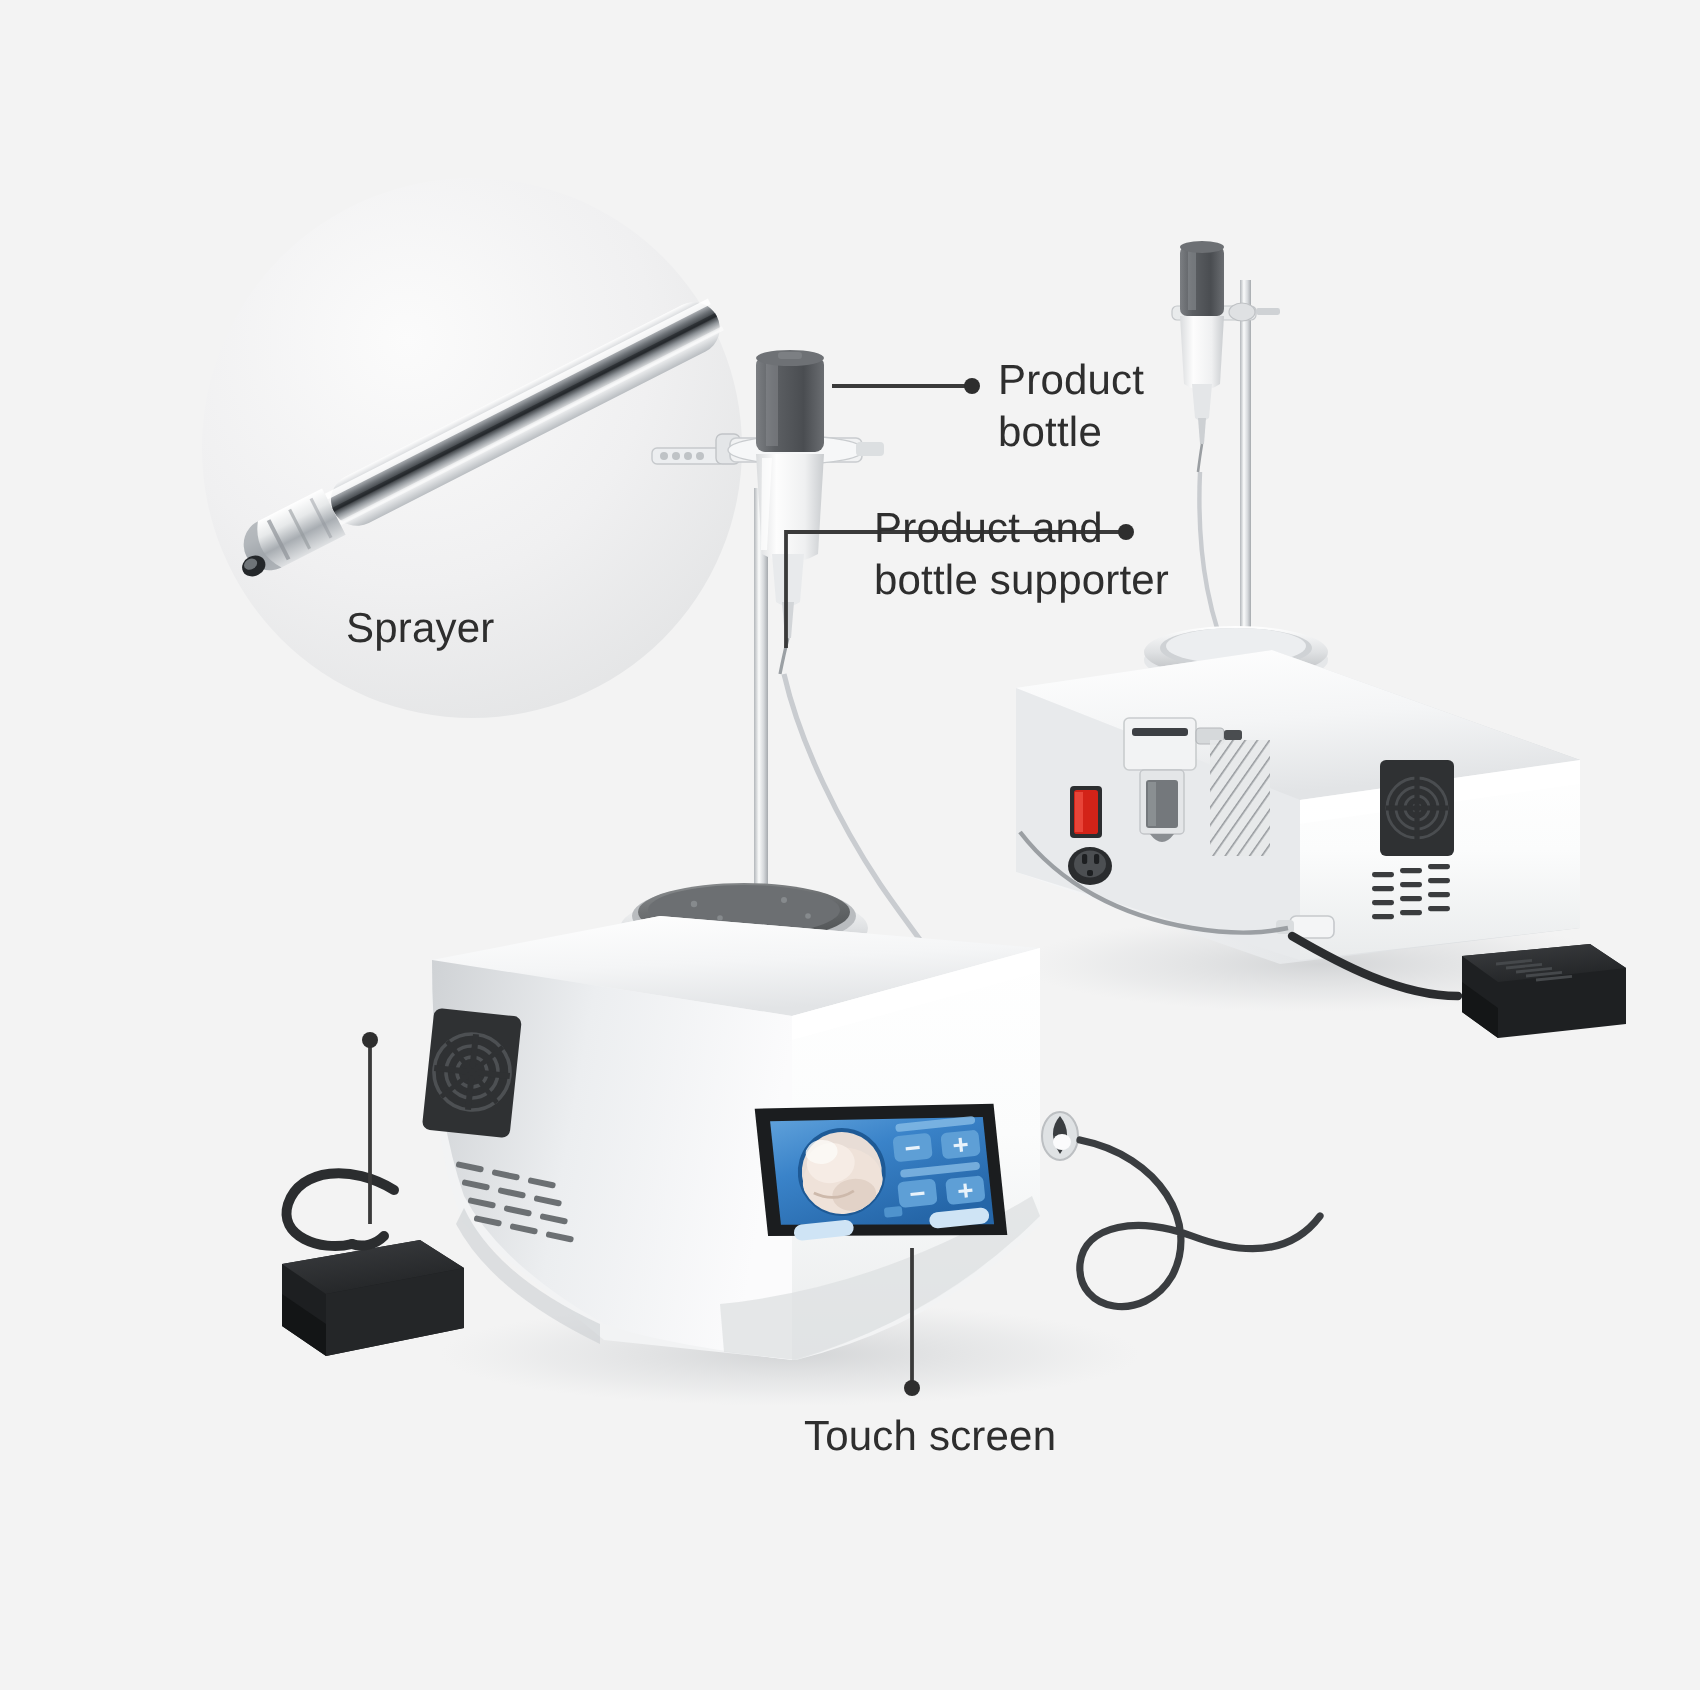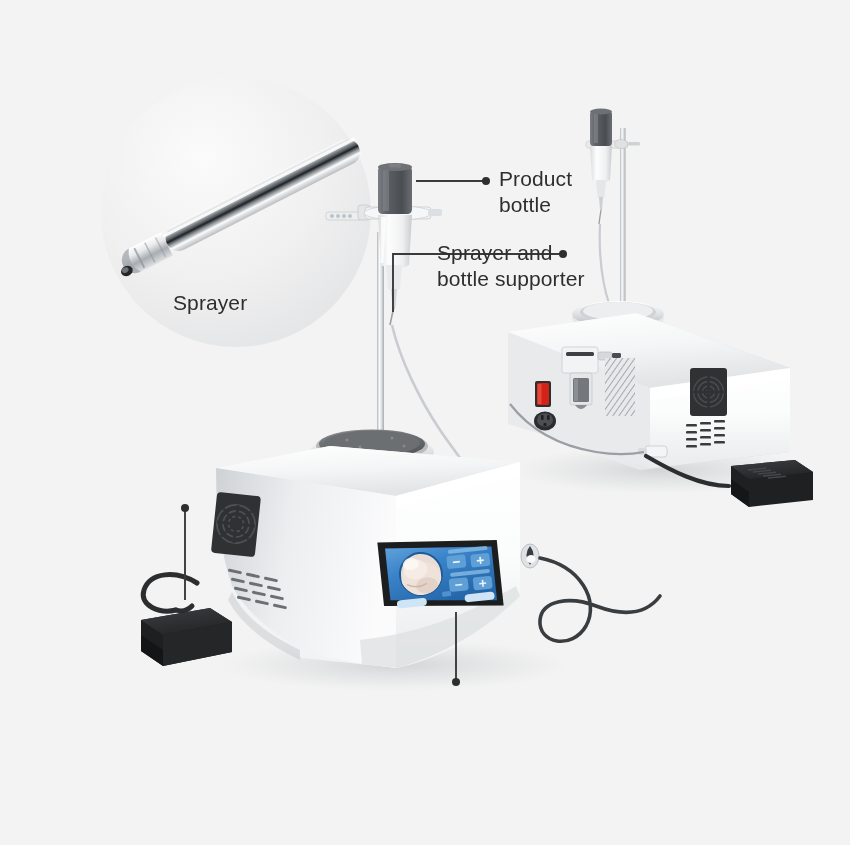--- a/index.html
+++ b/index.html
@@ -9,21 +9,21 @@
   body {
     width: 850px;
     height: 845px;
     background: #f3f3f3;
     font-family: "Liberation Sans", sans-serif;
     overflow: hidden;
     position: relative;
   }
   #stage {
     position: absolute;
-    left: 0; top: 0;
+    left: 0; top: 12px;
     width: 850px;
     height: 643px;
   }
   #stage > svg {
     position: absolute;
     left: 0; top: 0;
   }
   .lbl {
     position: absolute;
     font-family: "Liberation Sans", sans-serif;
@@ -407,17 +407,18 @@
       <line x1="185" y1="508" x2="185" y2="600"></line>
       <circle cx="185" cy="508" r="4" fill="#2e2e2e" stroke="none"></circle>
 
       <line x1="456" y1="612" x2="456" y2="682"></line>
       <circle cx="456" cy="682" r="4" fill="#2e2e2e" stroke="none"></circle>
     </g>
   </svg>
 
   <div class="lbl" id="lbl-product-bottle">Product
 bottle</div>
-  <div class="lbl" id="lbl-sprayer-support">Sprayer and
+  <div class="lbl" id="lbl-sprayer-support">Product and
 bottle supporter</div>
+  <div class="lbl" id="lbl-touch-screen">Touch screen</div>
   <div class="lbl" id="lbl-sprayer">Sprayer</div>
 
 </div>
 
 </body></html>

